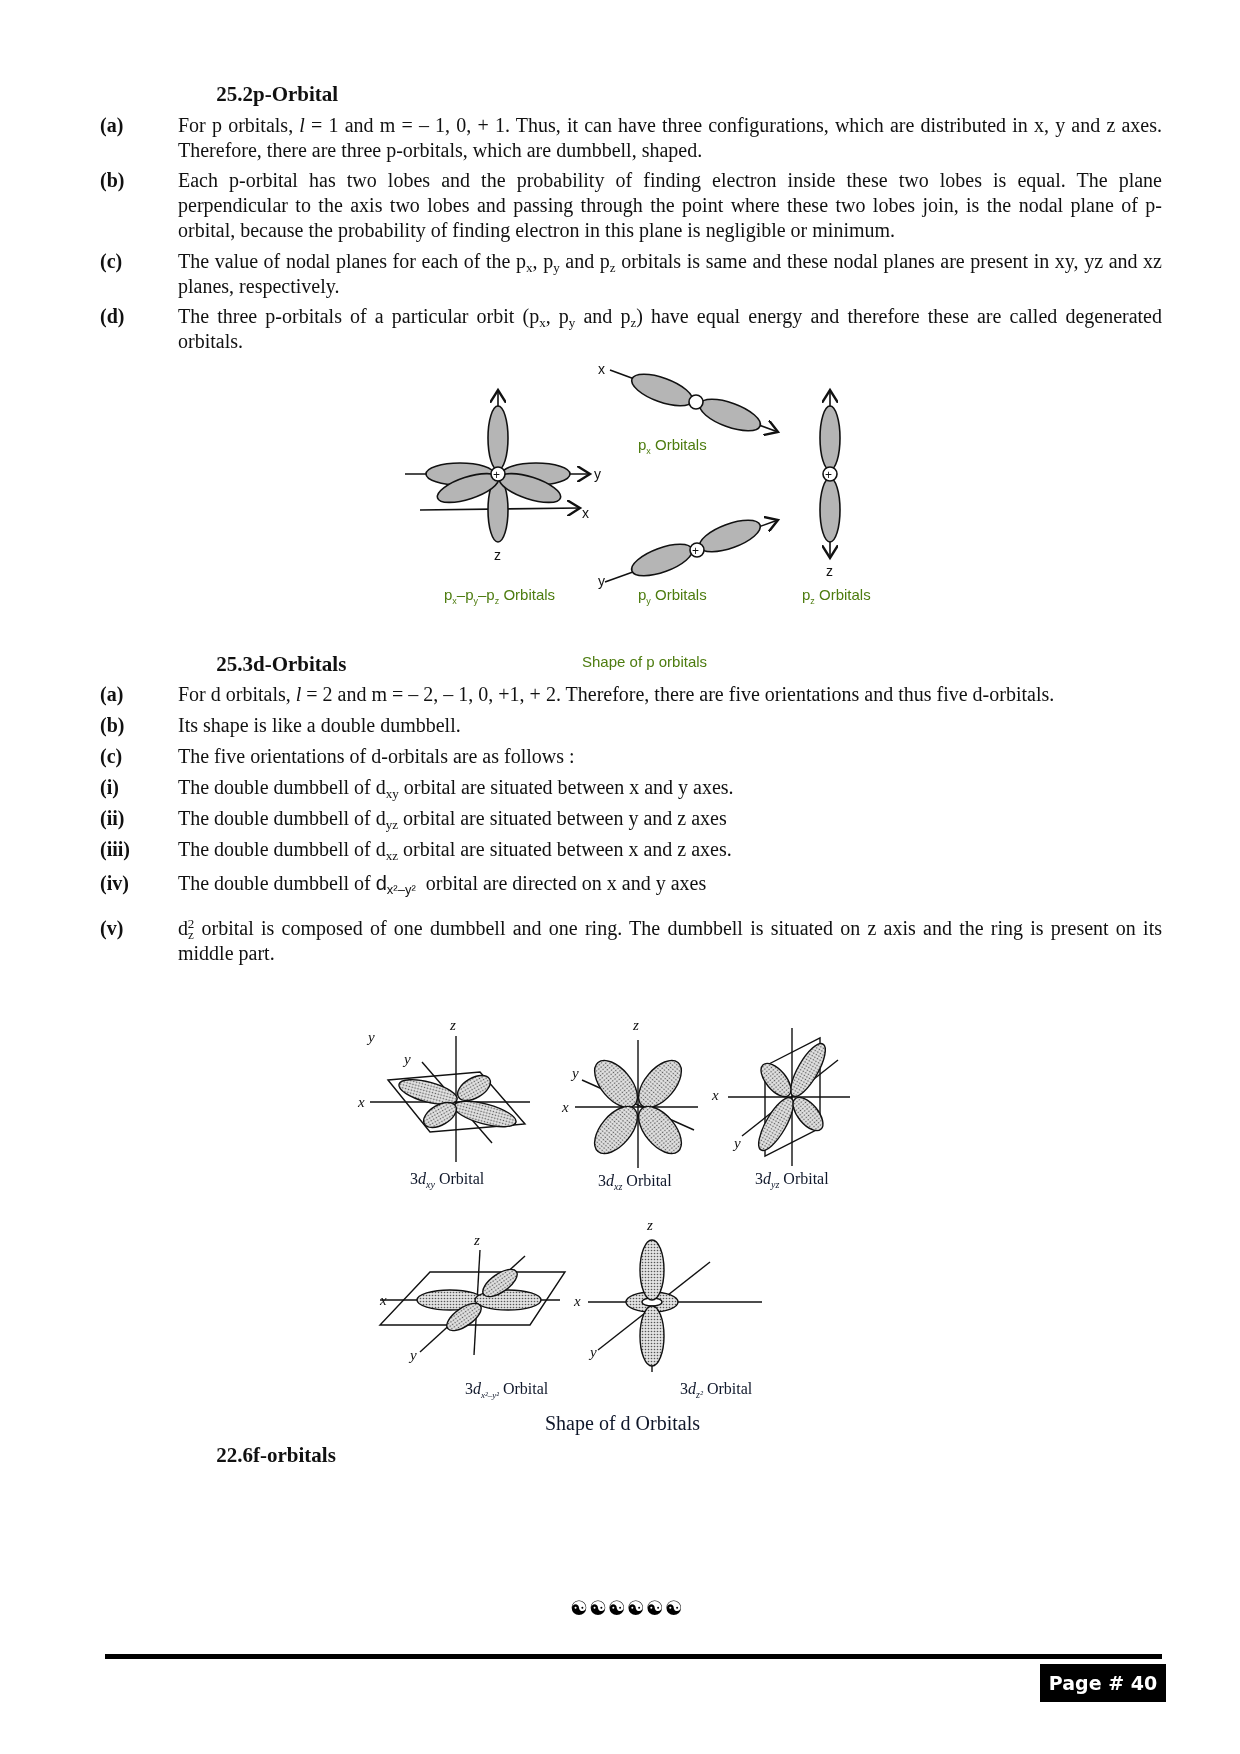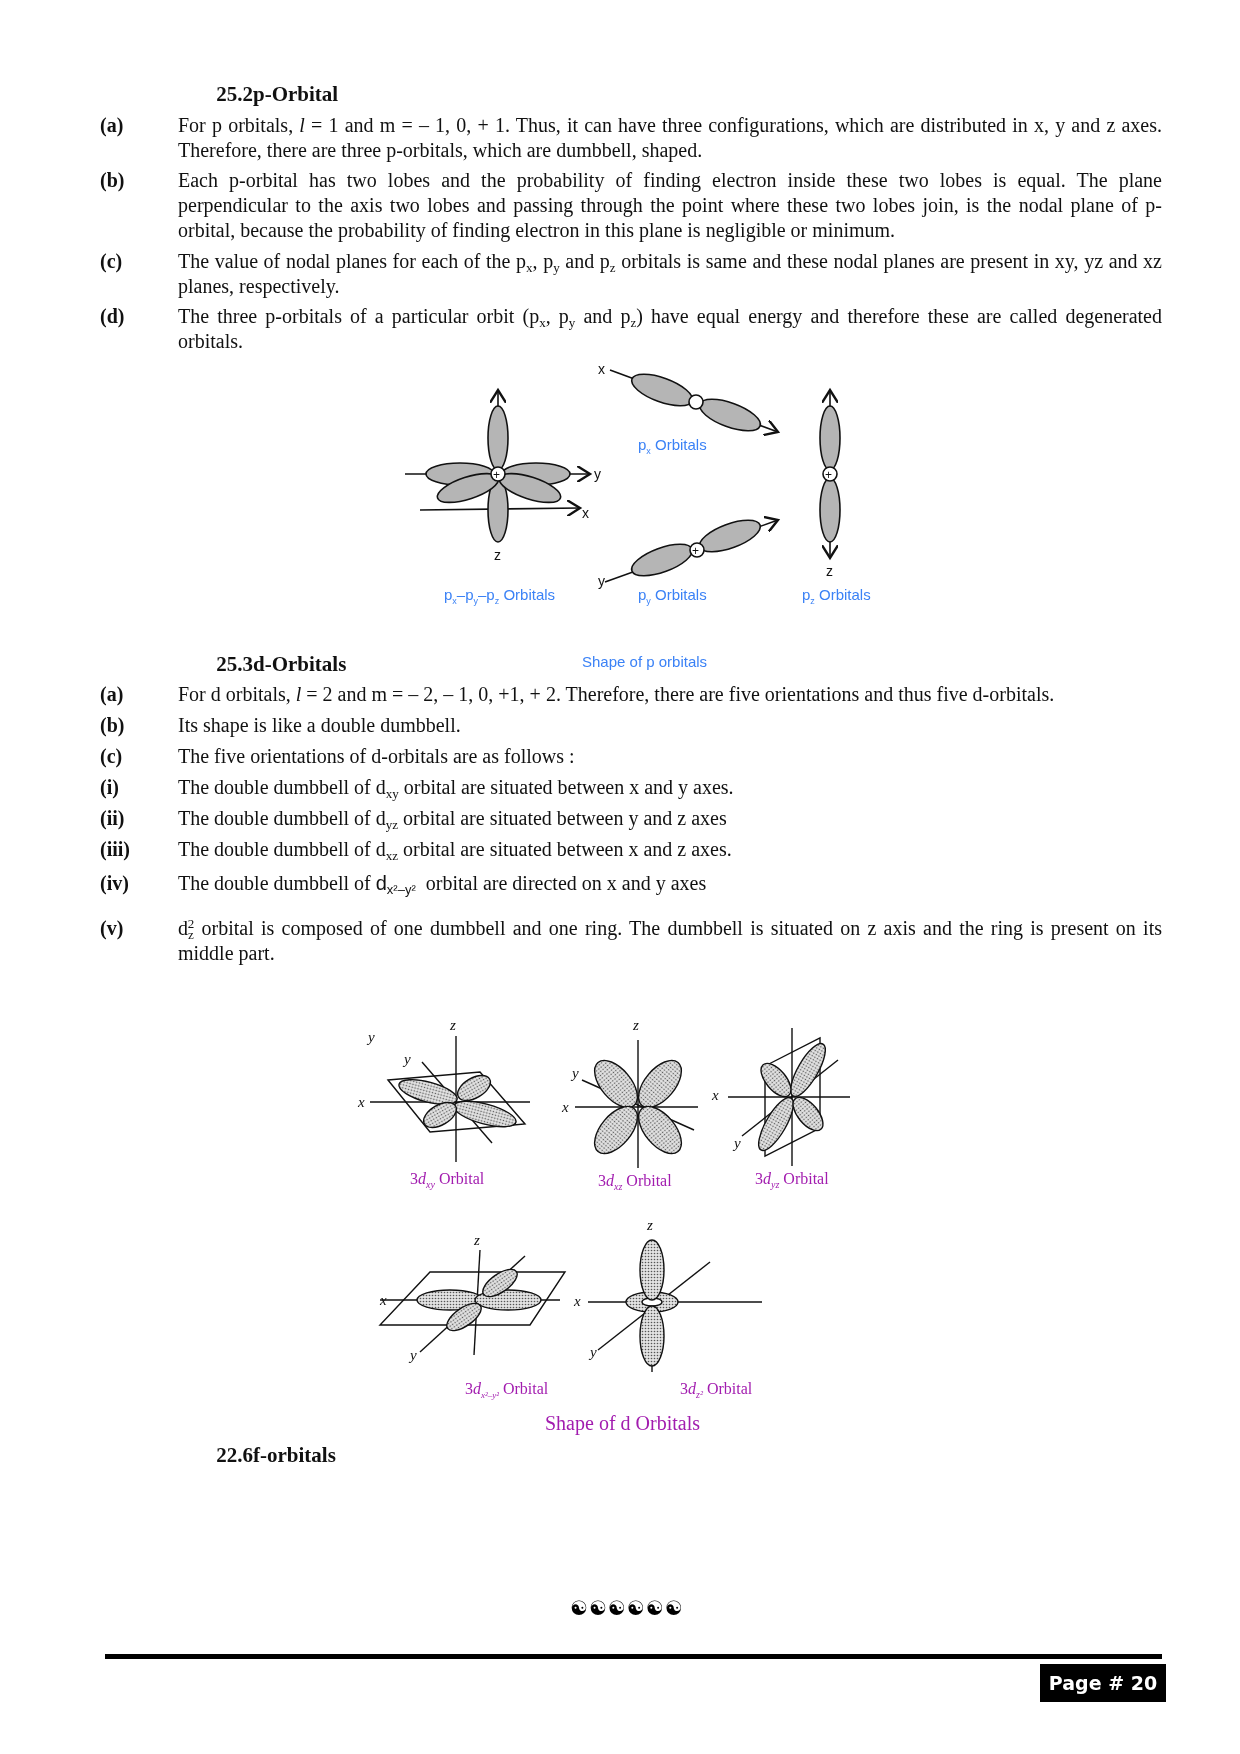--- a/index.html
+++ b/index.html
@@ -6,22 +6,22 @@
   body { width: 1240px; height: 1754px; position: relative; font-family: "Liberation Serif", serif; color: #111; overflow: hidden; }
   .page { position: absolute; left: 0; top: 0; width: 1240px; height: 1754px; }
   .sec-head { position: absolute; left: 178px; font-weight: bold; font-size: 21px; }
   .sec-head .num { display: inline-block; width: 75px; text-align: right; }
   .item { position: absolute; left: 100px; width: 1062px; font-size: 20px; line-height: 25px; }
   .item .lbl { position: absolute; left: 0; top: 0; font-weight: bold; }
   .item .txt { margin-left: 78px; text-align: justify; display: block; }
   sub { font-size: 13px; vertical-align: -4px; line-height: 0; }
   sup { font-size: 13px; vertical-align: 7px; line-height: 0; }
   .figure { position: absolute; }
-  .figcap { position: absolute; font-family: "Liberation Sans", sans-serif; font-size: 15px; color: #3b82f6; white-space: nowrap; }
-  .figcap-serif { position: absolute; font-family: "Liberation Serif", serif; font-size: 16px; color: #a21caf; white-space: nowrap; }
+  .figcap { position: absolute; font-family: "Liberation Sans", sans-serif; font-size: 15px; color: #4d7c0f; white-space: nowrap; }
+  .figcap-serif { position: absolute; font-family: "Liberation Serif", serif; font-size: 16px; color: #0f172a; white-space: nowrap; }
   .f-list { position: absolute; left: 254px; font-size: 20px; line-height: 31px; }
   .ornament { position: absolute; left: 570px; top: 1596px; font-size: 20px; letter-spacing: 1px; color: #000; }
   .rule { position: absolute; left: 105px; top: 1654px; width: 1057px; height: 5px; background: #000; }
   .page-badge { position: absolute; left: 1040px; top: 1664px; width: 126px; height: 38px; background: #000; color: #fff; font-family: "DejaVu Sans", sans-serif; font-weight: bold; font-size: 19px; line-height: 38px; text-align: center; }
 </style>
 </head>
 <body>
 
 <div class="page">
 
@@ -225,14 +225,14 @@
   <div class="figcap-serif" style="left:465px; top:1380px;">3<i>d<sub style="font-size:9px">x²–y²</sub></i> Orbital</div>
   <div class="figcap-serif" style="left:680px; top:1380px;">3<i>d<sub style="font-size:10px">z²</sub></i> Orbital</div>
   <div class="figcap-serif" style="left:545px; top:1412px; font-size:20px;">Shape of d Orbitals</div>
 
   <div class="sec-head" style="top:1443px;">
     <span class="num">22.6</span><span>f-orbitals</span>
   </div>
 
   <div class="ornament">☯☯☯☯☯☯</div>
   <div class="rule"></div>
-  <div class="page-badge">Page # 20</div>
+  <div class="page-badge">Page # 40</div>
 </div>
 
 </body></html>

